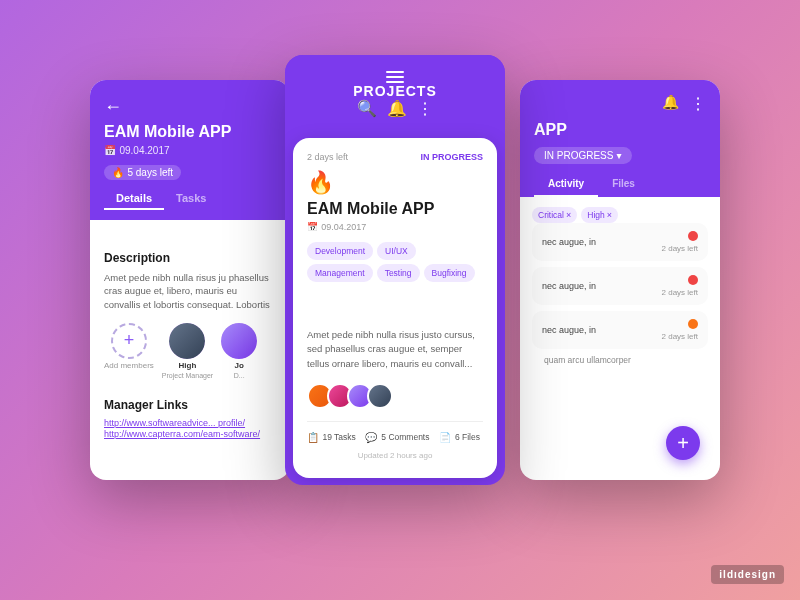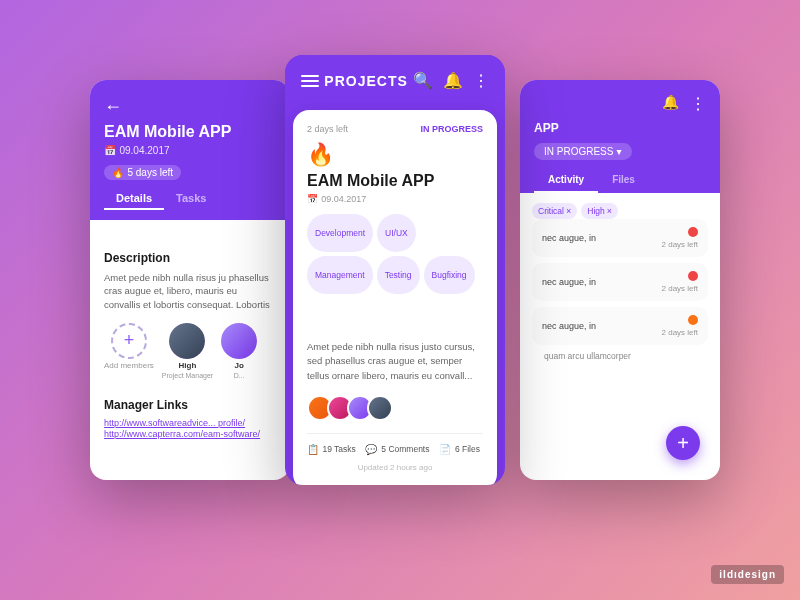--- a/index.html
+++ b/index.html
@@ -223,20 +223,21 @@
       flex-direction: column;
     }
 
     .phone-center .center-header {
       background: #7c3aed;
       padding: 16px 16px 12px;
       display: flex;
       align-items: center;
       justify-content: space-between;
       color: white;
+      flex-direction: column;
     }
 
     .phone-center .hamburger {
       display: flex;
       flex-direction: column;
       gap: 3px;
       cursor: pointer;
     }
 
     .phone-center .hamburger span {
@@ -319,21 +320,21 @@
       display: flex;
       flex-wrap: wrap;
       gap: 4px;
       margin-bottom: 10px;
     }
 
     .phone-center .tag {
       background: #f0e8ff;
       color: #7c3aed;
       border-radius: 20px;
-      padding: 14px 8px;
+      padding: 4px 8px;
       font-size: 8.5px;
       font-weight: 500;
     }
 
     .phone-center .card-desc {
       font-size: 9.5px;
       color: #666;
       line-height: 1.5;
       margin-bottom: 12px;
       flex: 1;
@@ -421,21 +422,21 @@
     }
 
     .phone-right .right-header-top {
       display: flex;
       justify-content: flex-end;
       gap: 10px;
       margin-bottom: 8px;
     }
 
     .phone-right .right-title {
-      font-size: 12px;
+      font-size: 16px;
       font-weight: 700;
       margin-bottom: 8px;
     }
 
     .phone-right .progress-row {
       display: flex;
       align-items: center;
       justify-content: space-between;
       margin-bottom: 8px;
     }

